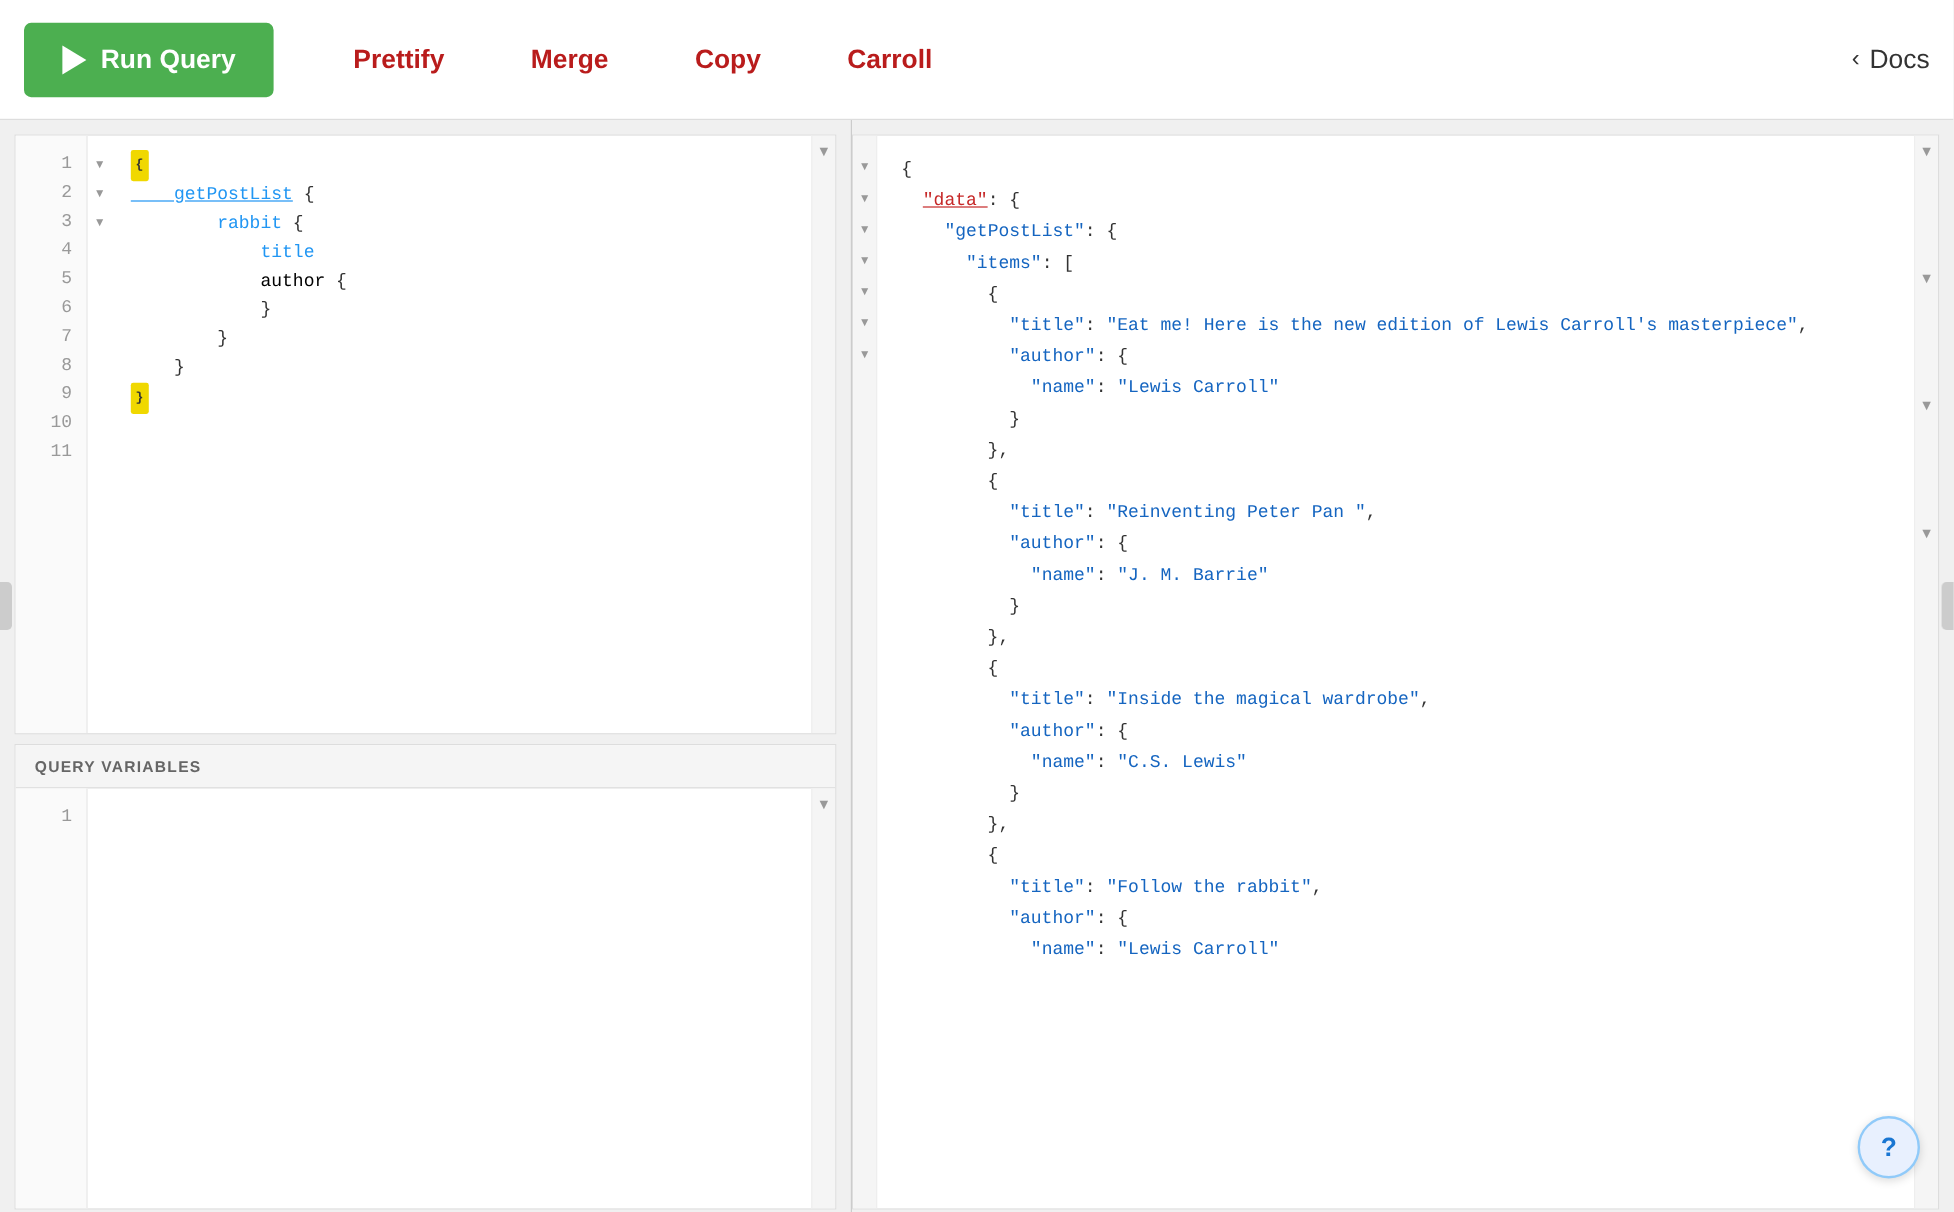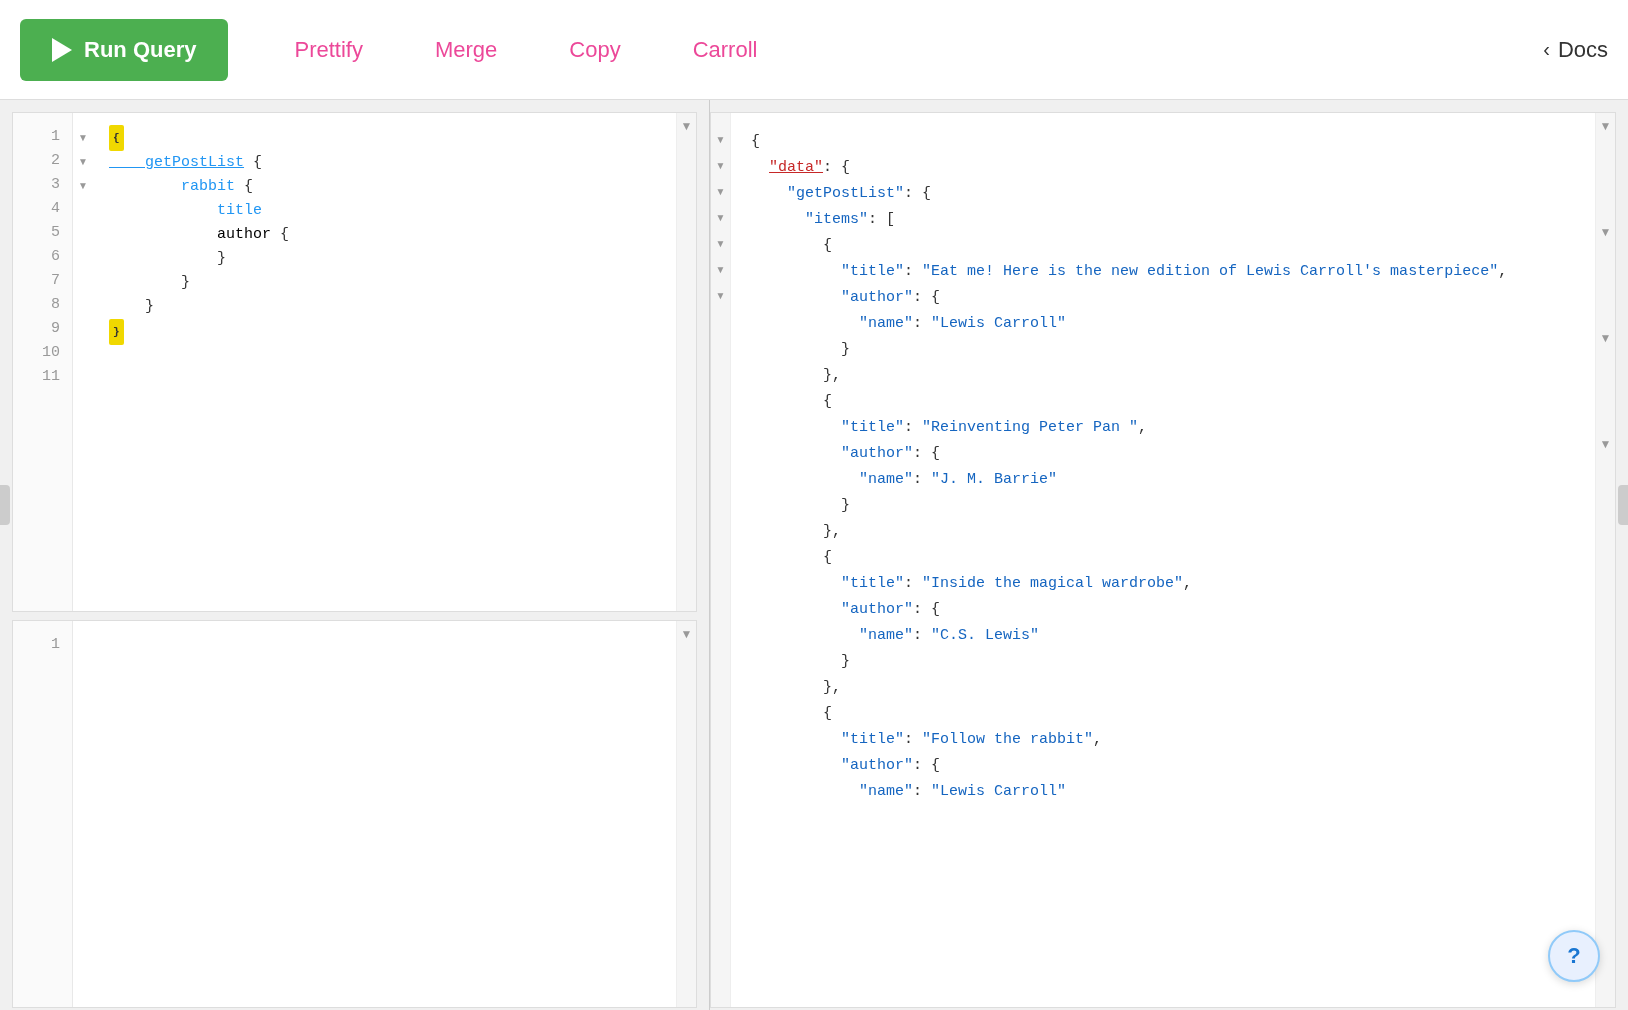--- a/index.html
+++ b/index.html
@@ -41,24 +41,24 @@
       height: 0;
       border-top: 12px solid transparent;
       border-bottom: 12px solid transparent;
       border-left: 20px solid white;
       display: inline-block;
     }
     .toolbar-btn {
       background: none;
       border: none;
       font-size: 22px;
-      color: #ec4899;
+      color: #b91c1c;
       cursor: pointer;
       padding: 10px 36px;
-      font-weight: 400;
+      font-weight: 700;
     }
     .docs-btn {
       margin-left: auto;
       display: flex;
       align-items: center;
       gap: 8px;
       background: none;
       border: none;
       font-size: 22px;
       color: #333;
@@ -345,20 +345,23 @@
         <div class="code-line"><span class="fold-icon">}</span></div>
         <div class="code-line"></div>
       </div>
 
       <div class="scroll-indicator">
         <div class="scroll-arrow">▼</div>
       </div>
     </div>
 
     <div class="query-variables-section">
+      <div class="query-variables-header">
+        <span>QUERY VARIABLES</span>
+      </div>
       <div class="query-variables-body">
         <div class="line-numbers">
           <div class="line-number">1</div>
         </div>
         <div style="width:20px;"></div>
         <div class="code-area"></div>
         <div class="scroll-indicator">
           <div class="scroll-arrow">▼</div>
         </div>
       </div>

